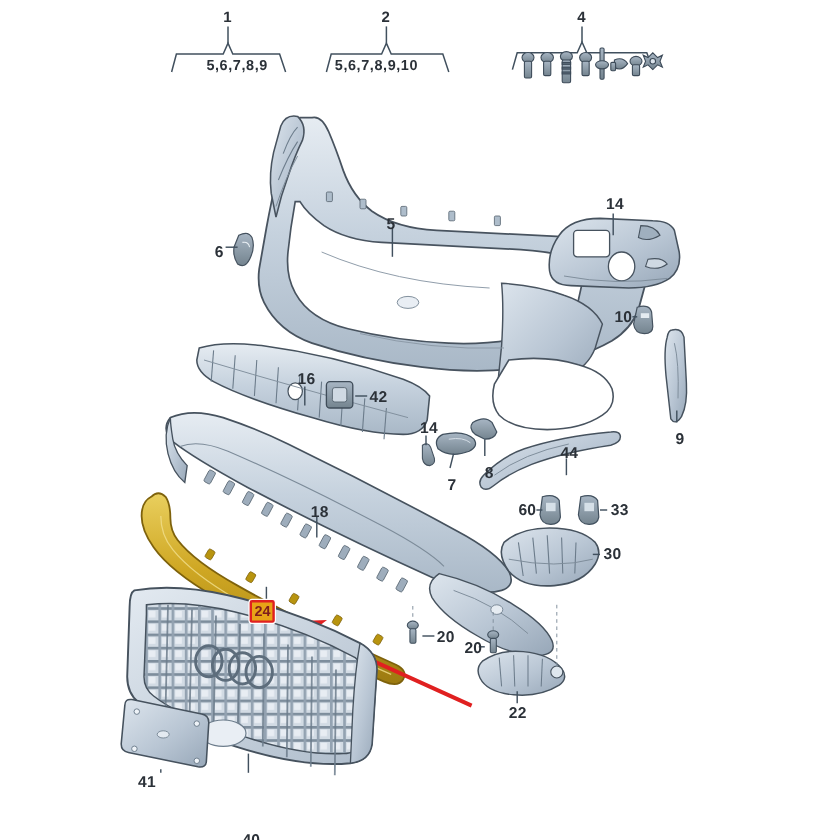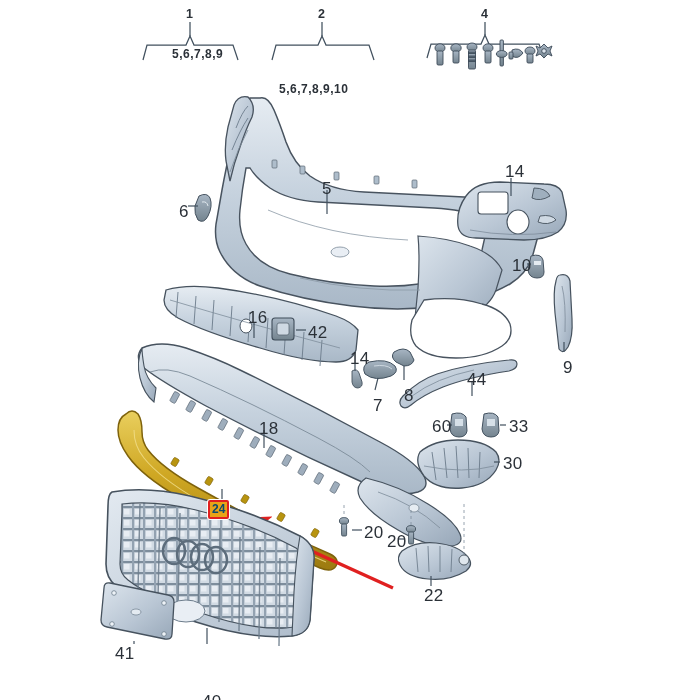--- a/index.html
+++ b/index.html
@@ -1,27 +1,27 @@
 <!DOCTYPE html>
 <html><head>
 <meta charset="utf-8">
 <title>Parts Diagram</title>
 <style>
   html,body{margin:0;padding:0;background:#ffffff;}
   body{width:700px;height:700px;overflow:hidden;
        font-family:"Liberation Sans","DejaVu Sans",sans-serif;}
   #stage{position:relative;width:700px;height:700px;background:#fff;}
   #stage svg{position:absolute;left:0;top:0;}
-  .lbl{position:absolute;color:#2b3138;font-size:17px;font-weight:400;
+  .lbl{position:absolute;color:#2b3138;font-size:13px;font-weight:700;
        letter-spacing:.2px;line-height:1;white-space:nowrap;
        font-family:"Liberation Sans","DejaVu Sans",sans-serif;}
   .brk-main{font-size:12.5px;font-weight:700;}
   .brk-sub{font-size:12px;font-weight:700;letter-spacing:.5px;}
   .hl-box{position:absolute;background:#E8A317;border:2.5px solid #E02020;
-          border-radius:2px;padding:0 2px;color:#0c4a6e;font-weight:700;
+          border-radius:2px;padding:0 2px;color:#7f1d1d;font-weight:700;
           font-size:12px;line-height:15px;box-shadow:0 0 0 1px #ffffff;}
 </style>
 </head>
 <body>
 
 <div id="stage">
 
 <svg width="700" height="700" viewBox="0 0 700 700">
   <defs>
     <linearGradient id="gMetal" x1="0" y1="0" x2="0" y2="1">
@@ -373,21 +373,21 @@
     </g>
     <ellipse cx="136" cy="612" rx="5" ry="3" fill="#e3eaf1" stroke="#6d7d8c" stroke-width=".7"></ellipse>
   </g>
   <line x1="134" y1="641" x2="134" y2="644" stroke="#41505e" stroke-width="1.2"></line>
 </svg>
 
 <div class="lbl brk-main" style="left:186px;top:8px;">1</div>
 <div class="lbl brk-sub" style="left:152px;top:48px;padding-left:20px;">5,6,7,8,9</div>
 
 <div class="lbl brk-main" style="left:318px;top:8px;">2</div>
-<div class="lbl brk-sub" style="left:279px;top:48px;margin-top:35px;">5,6,7,8,9,10</div>
+<div class="lbl brk-sub" style="left:279px;top:48px;">5,6,7,8,9,10</div>
 
 <div class="lbl brk-main" style="left:481px;top:8px;">4</div>
 
 <div class="lbl" style="left:322px;top:180px;">5</div>
 <div class="lbl" style="left:179px;top:203px;">6</div>
 <div class="lbl" style="left:373px;top:397px;">7</div>
 <div class="lbl" style="left:404px;top:387px;">8</div>
 <div class="lbl" style="left:563px;top:359px;">9</div>
 <div class="lbl" style="left:512px;top:257px;">10</div>
 <div class="lbl" style="left:505px;top:163px;">14</div>

